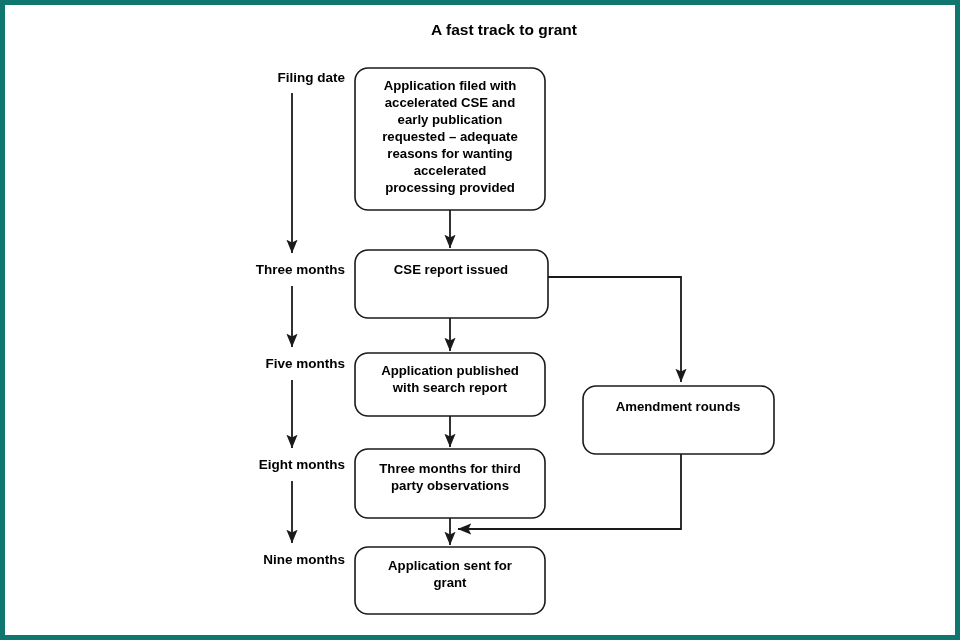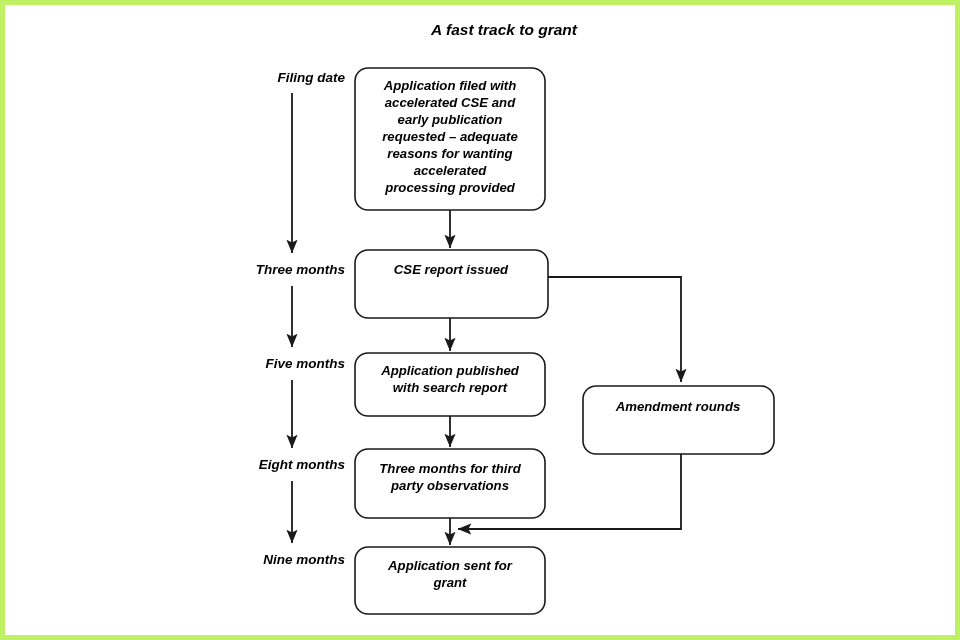--- a/index.html
+++ b/index.html
@@ -4,24 +4,23 @@
 <style>
   html, body {
     margin: 0;
     padding: 0;
     background: #ffffff;
   }
   #page {
     position: relative;
     width: 960px;
     height: 640px;
-    background: #bef264;
+    background: #0f766e;
     overflow: hidden;
     font-family: "Liberation Sans", sans-serif;
-    font-style: italic;
   }
   #canvas {
     position: absolute;
     left: 5px;
     top: 5px;
     width: 950px;
     height: 630px;
     background: #ffffff;
   }
   svg.flow {

